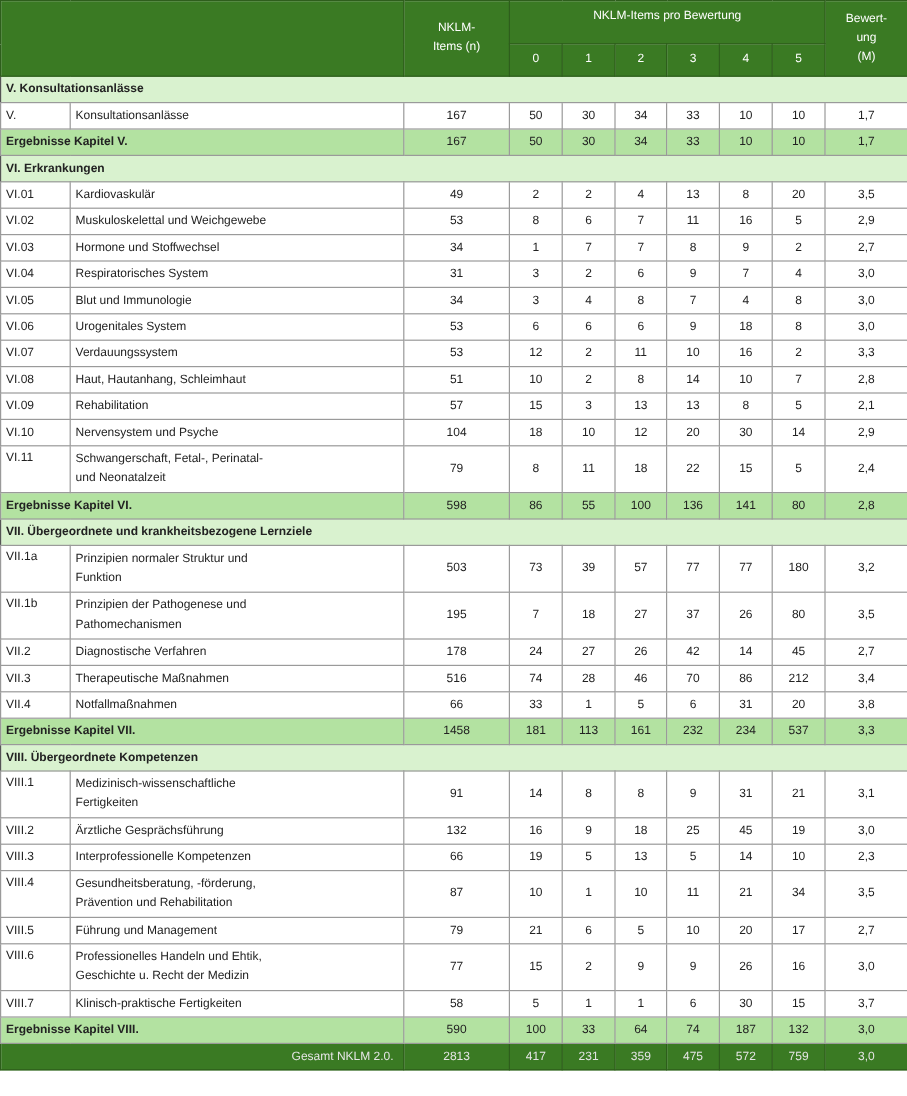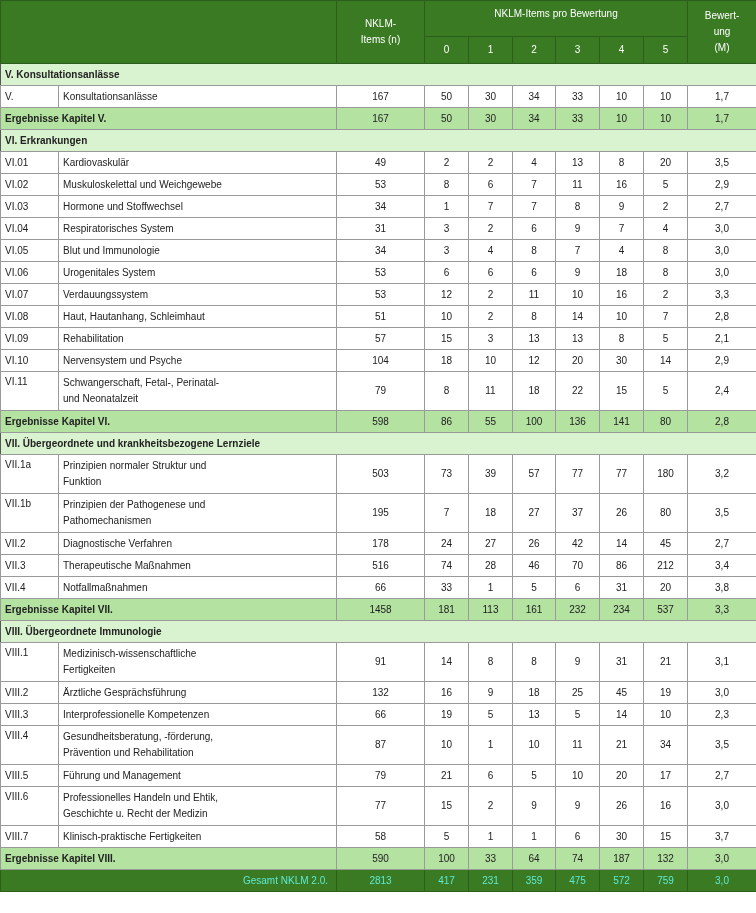--- a/index.html
+++ b/index.html
@@ -12,21 +12,21 @@
   .c { text-align: center; }
   .l { text-align: left; }
   tr.chapter td { background: #d9f2cf; font-weight: bold; height: 21px; border-left: 1px solid #555; border-right: 1px solid #555; }
   tr.item td { background: #ffffff; height: 21px; }
   tr.item.tall td { height: 36px; }
   tr.item td.code { vertical-align: top; padding-top: 2px; }
   tr.item.single td.code { vertical-align: middle; padding-top: 0; }
   tr.item td.label { vertical-align: middle; }
   tr.summary td { background: #b3e2a1; height: 21px; }
   tr.summary td.sumlabel { font-weight: bold; text-align: left; padding-right: 8px; }
-  tr.total td { background: #3a7a23; color: #5eead4; height: 21px; border-color: #2e5e1c; }
+  tr.total td { background: #3a7a23; color: #e5e5e5; height: 21px; border-color: #2e5e1c; }
   tr.total td.totlabel { text-align: right; padding-right: 8px; }
   tr.total td.num { font-weight: normal; }
   td.sep4 { border-left: 1px solid #222; }
   table { border: 1px solid #333; }
 </style>
 </head>
 <body>
 
 <table>
   <colgroup>
@@ -342,21 +342,21 @@
         <td class="c">1458</td>
         <td class="c">181</td>
         <td class="c">113</td>
         <td class="c">161</td>
         <td class="c">232</td>
         <td class="c sep4">234</td>
         <td class="c">537</td>
         <td class="c">3,3</td>
       </tr>
       <tr class="chapter">
-        <td colspan="10" class="l">VIII. Übergeordnete Immunologie</td>
+        <td colspan="10" class="l">VIII. Übergeordnete Kompetenzen</td>
       </tr>
       <tr class="item tall">
         <td class="code l">VIII.1</td>
         <td class="label l">
           <div>Medizinisch-wissenschaftliche</div>
           <div>Fertigkeiten</div>
         </td>
         <td class="c">91</td>
         <td class="c">14</td>
         <td class="c">8</td>

